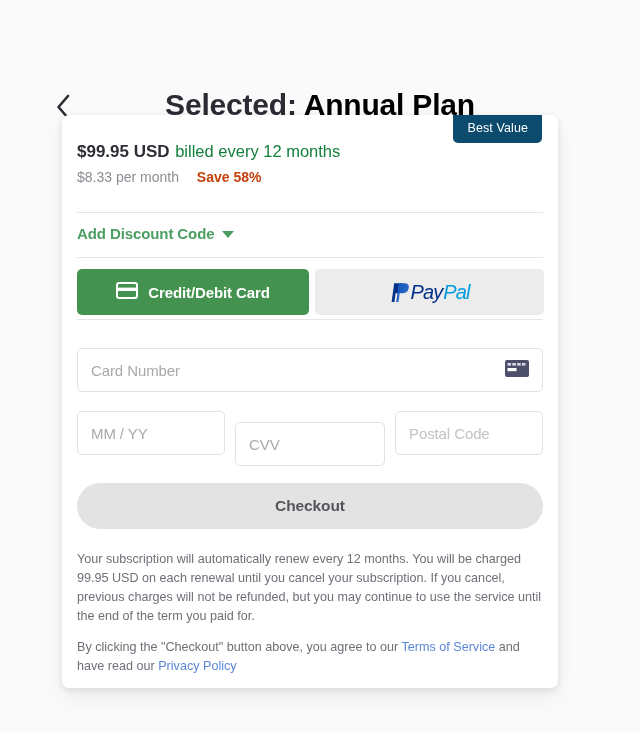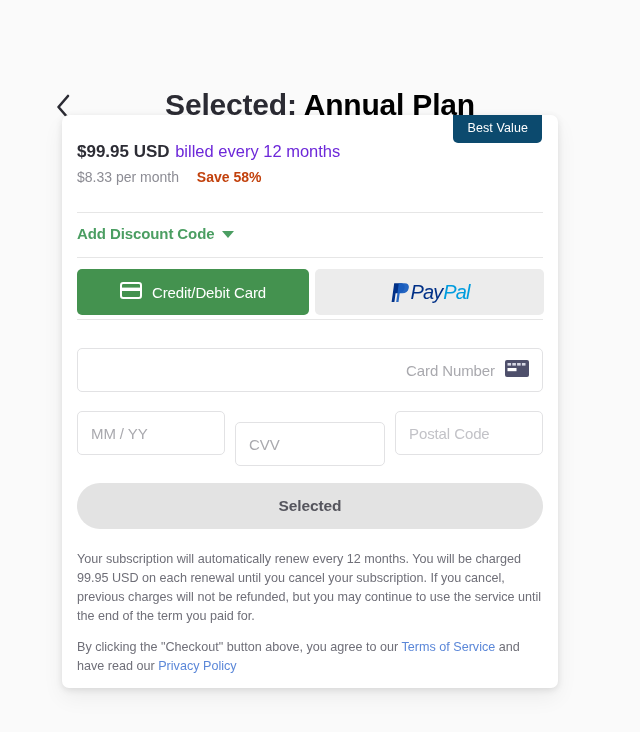--- a/index.html
+++ b/index.html
@@ -54,21 +54,21 @@
     letter-spacing: 0.1px;
     line-height: 1;
   }
 
   .pricing { position: absolute; left: 15px; top: 24px; }
   .price-line {
     font-size: 20px; color: #33333b; white-space: nowrap;
     line-height: 1.1;
   }
   .price-line .amount { font-weight: bold; font-size: 17px; color: #2d2d35; }
-  .price-line .billed { font-weight: normal; font-size: 16.5px; color: #6d28d9; }
+  .price-line .billed { font-weight: normal; font-size: 16.5px; color: #15803d; }
   .sub-line { margin-top: 8px; font-size: 14px; white-space: nowrap; line-height: 1.1; }
   .sub-line .permonth { color: #8c8c94; }
   .sub-line .save { color: #c2410c; font-weight: bold; margin-left: 14px; }
 
   .divider {
     position: absolute; left: 15px; width: 466px; height: 1px;
     background: #e6e6e6;
   }
   .divider.d1 { top: 97px; }
   .divider.d2 { top: 142px; }
@@ -89,21 +89,21 @@
   }
 
   
   .methods { position: absolute; left: 15px; top: 154px; display: flex; gap: 6px; }
   .method {
     height: 46px; border-radius: 5px;
     display: flex; align-items: center; justify-content: center;
     cursor: pointer; font-size: 15px;
   }
   .method.card-tab {
-    width: 232px; background: #44924f; color: #ffffff; font-weight: normal;
+    width: 232px; background: #44924f; color: #ffffff; font-weight: bold;
     gap: 10px; letter-spacing: -0.1px;
   }
   .method.paypal-tab { width: 229px; background: #ececec; }
   .card-glyph { display: block; }
 
   .paypal-logo { display: flex; align-items: center; gap: 1px; }
   .pp-text { font-size: 20px; font-weight: normal; font-style: italic; letter-spacing: -0.9px; line-height: 1; }
   .pp-pay { color: #003087; }
   .pp-pal { color: #009cde; }
 
@@ -114,21 +114,21 @@
     border-radius: 5px;
     background: #ffffff;
     display: flex; align-items: center;
     padding: 0 13px;
     font-size: 15px;
     cursor: text;
   }
   .field .ph { color: #a9a9ae; letter-spacing: -0.1px; }
   .field .ph.light { color: #c2c2c7; }
 
-  .field.card-number { left: 15px; top: 233px; width: 466px; height: 44px; justify-content: flex-end; gap: 10px; }
+  .field.card-number { left: 15px; top: 233px; width: 466px; height: 44px; justify-content: space-between; }
   .field.expiry { left: 15px; top: 296px; width: 148px; height: 44px; }
   .field.cvv { left: 173px; top: 296px; width: 150px; height: 44px; margin-top: 11px; }
   .field.postal { left: 333px; top: 296px; width: 148px; height: 44px; }
 
   .card-input-icon { display: block; }
 
   
   .checkout-btn {
     position: absolute; left: 15px; top: 368px;
     width: 466px; height: 46px;
@@ -234,21 +234,21 @@
     </div>
 
     <div class="field cvv">
       <span class="ph">CVV</span>
     </div>
 
     <div class="field postal">
       <span class="ph light">Postal Code</span>
     </div>
 
-    <button class="checkout-btn">Selected</button>
+    <button class="checkout-btn">Checkout</button>
 
     <div class="fineprint renewal">Your subscription will automatically renew every 12 months. You will be charged 99.95 USD on each renewal until you cancel your subscription. If you cancel, previous charges will not be refunded, but you may continue to use the service until the end of the term you paid for.</div>
 
     <div class="fineprint terms">
       <span>By clicking the "Checkout" button above, you agree to our </span><a href="#">Terms of Service</a><span> and have read our </span><a href="#">Privacy Policy</a>
     </div>
 
   </div>
 </div>
 

